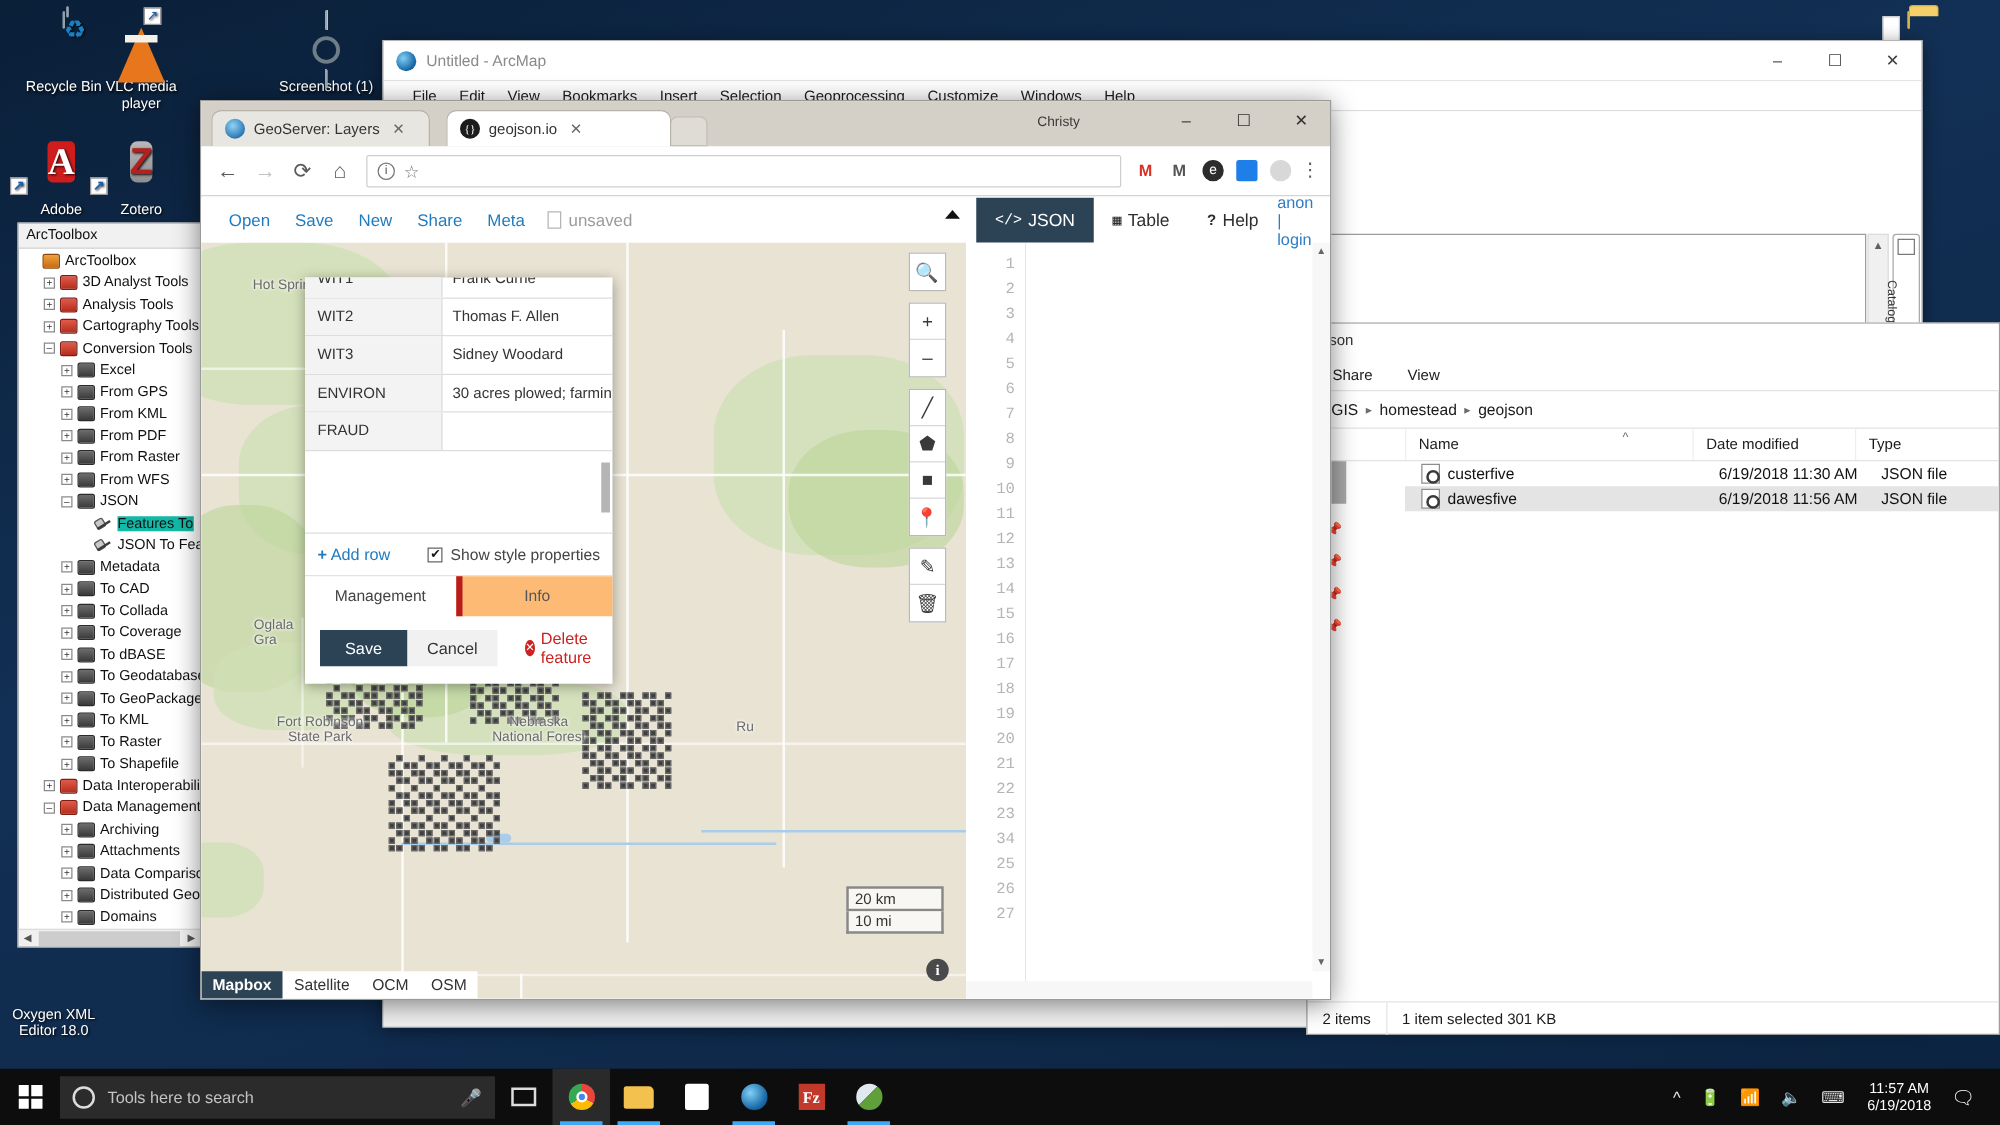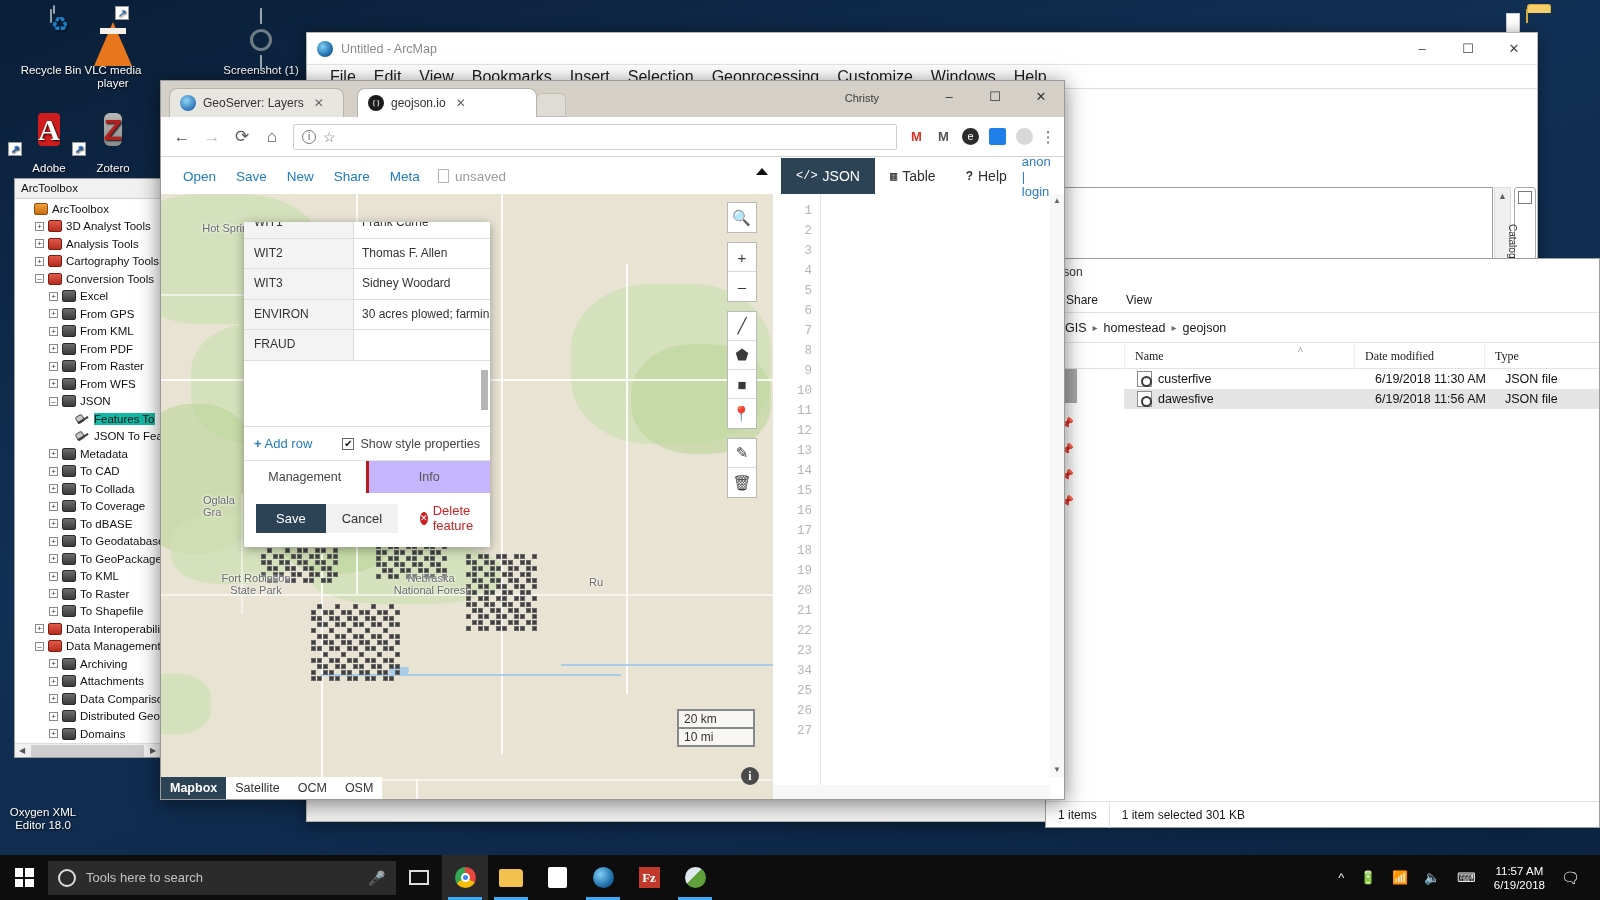--- a/index.html
+++ b/index.html
@@ -42,21 +42,21 @@
     background:#f0f0f0; border:1px solid #b5b5b5;
     box-shadow:0 2px 14px rgba(0,0,0,.45);
   }
   #arcmap .titlebar { height:32px; background:#fff; border-bottom:1px solid #e4e4e4; display:flex; align-items:center; }
   #arcmap .titlebar .tb-icon{width:16px;height:16px;margin:0 8px 0 10px;border-radius:50%;
     background:radial-gradient(circle at 35% 35%,#7fd0f5,#1b6aa8 65%,#0d4472);}
   #arcmap .titlebar .tb-text{color:#8a8a8a;font-size:12.5px;}
   #arcmap .winbtns{margin-left:auto;display:flex;}
   #arcmap .winbtns span{width:46px;height:32px;line-height:32px;text-align:center;color:#444;font-size:13px;}
   #arcmap .menubar{height:24px;background:#fff;display:flex;align-items:center;padding-left:14px;gap:0;border-bottom:1px solid #dcdcdc;}
-  #arcmap .menubar span{padding:0 9px;font-size:16px;color:#1c1c1c;line-height:24px;}
+  #arcmap .menubar span{padding:0 9px;font-size:12px;color:#1c1c1c;line-height:24px;}
   #arcmap .body{position:absolute;top:56px;left:0;right:0;bottom:0;background:#fff;}
   #arc-canvas{position:absolute;left:1px;top:98px;right:44px;bottom:60px;background:#fff;border:1px solid #9d9d9d;overflow:hidden;}
   .parcel{position:absolute;background:#d4f1f4;border:1px solid #6f7e83;}
   #arc-vscroll{position:absolute;right:26px;top:98px;bottom:60px;width:17px;background:#f0f0f0;border:1px solid #dcdcdc;}
   #arc-vscroll .up{height:17px;text-align:center;font-size:9px;line-height:17px;color:#606060;}
   .side-tabs{position:absolute;right:1px;top:98px;width:22px;}
   .side-tab{width:22px;background:#fff;border:1px solid #a9a9a9;border-radius:3px;margin-bottom:6px;
     writing-mode:vertical-rl;text-orientation:mixed;font-size:10px;color:#333;padding:3px 3px 6px 3px;text-align:center;}
   .side-tab .ico{display:block;width:14px;height:13px;margin:0 auto 4px;background:#fff;border:1px solid #7a7a7a;}
   #arc-status{position:absolute;left:0;right:0;bottom:0;height:24px;background:#f0f0f0;border-top:1px solid #dcdcdc;}
@@ -80,21 +80,21 @@
   #tb-hscroll .r{float:right;}
   #tb-hscroll .thumb{height:12px;margin:1px 16px;background:#cdcdcd;}
 
   
   #explorer{position:absolute;left:1045px;top:258px;width:555px;height:570px;background:#fff;border:1px solid #9d9d9d;}
   #ex-title{height:28px;background:#fff;font-size:12px;color:#333;padding:6px 0 0 8px;}
   #ex-ribbon{height:26px;background:#fff;border-bottom:1px solid #e3e3e3;display:flex;align-items:center;padding-left:6px;}
   #ex-ribbon span{font-size:12px;color:#1a1a1a;padding:0 14px;}
   #ex-crumb{height:30px;border-bottom:1px solid #e3e3e3;display:flex;align-items:center;padding-left:8px;font-size:12.5px;color:#1a1a1a;gap:6px;}
   #ex-crumb .sep{color:#6b6b6b;font-size:10px;}
-  #ex-cols{height:26px;border-bottom:1px solid #e3e3e3;display:flex;align-items:flex-start;font-size:12px;color:#1a1a1a;position:relative;font-family:Liberation Serif, serif;}
+  #ex-cols{height:26px;border-bottom:1px solid #e3e3e3;display:flex;align-items:flex-end;font-size:12px;color:#1a1a1a;position:relative;}
   #ex-cols .c{padding-left:10px;border-left:1px solid #eee;height:26px;line-height:26px;}
   #ex-cols .c:first-child{border-left:none;}
   .ex-row{display:flex;align-items:center;height:20px;font-size:12.5px;color:#111;}
   .ex-row.sel{background:#e4e4e4;}
   .jsonico{width:15px;height:16px;border:1px solid #8d8d8d;background:#fff;margin:0 6px 0 13px;position:relative;flex:none;}
   .jsonico:after{content:"";position:absolute;left:3px;top:4px;width:7px;height:7px;border:2px solid #3a3a3a;border-radius:50%;}
   #ex-left{position:absolute;left:0;top:110px;bottom:26px;width:78px;}
   #ex-leftbar{position:absolute;left:16px;top:0;width:15px;height:34px;background:#a9a9a9;}
   .pin{position:absolute;left:14px;width:12px;height:12px;color:#555;font-size:11px;}
   #ex-status{position:absolute;left:0;right:0;bottom:0;height:26px;border-top:1px solid #e3e3e3;display:flex;align-items:center;font-size:12px;color:#1a1a1a;}
@@ -105,21 +105,21 @@
   #chrome{position:absolute;left:160px;top:80px;width:905px;height:720px;background:#fff;
     border:1px solid #9a9a9a; box-shadow:0 3px 20px rgba(0,0,0,.5);}
   #ch-tabstrip{height:36px;background:#d4d0c8;position:relative;}
   .ch-tab{position:absolute;top:7px;height:29px;background:#e8e6e1;border:1px solid #b7b3ab;border-bottom:none;
     border-radius:8px 8px 0 0;display:flex;align-items:center;padding:0 6px 0 10px;font-size:12px;color:#333;
     transform:skewX(0deg);}
   .ch-tab.active{background:#fff;border-color:#b7b3ab;z-index:3;}
   .ch-tab .favicon{width:16px;height:16px;border-radius:50%;margin-right:7px;flex:none;}
   .ch-tab .x{margin-left:10px;color:#666;font-size:12px;}
   #ch-newtab{position:absolute;left:375px;top:12px;width:30px;height:24px;background:#dfdcd6;border:1px solid #c3bfb7;border-radius:6px 6px 0 0;}
-  #ch-user{position:absolute;right:185px;top:11px;font-size:11px;color:#3a3a3a;}
+  #ch-user{position:absolute;right:200px;top:11px;font-size:11px;color:#3a3a3a;}
   #ch-winbtns{position:absolute;right:0;top:0;display:flex;}
   #ch-winbtns span{width:46px;height:31px;line-height:31px;text-align:center;color:#333;font-size:13px;}
   #ch-toolbar{height:40px;background:#fff;display:flex;align-items:center;padding:0 6px;border-bottom:1px solid #d4d4d4;}
   .navbtn{width:30px;height:30px;line-height:30px;text-align:center;font-size:17px;color:#5a5a5a;}
   .navbtn.dim{color:#c3c3c3;}
   #omnibox{flex:1;height:26px;border:1px solid #cfcfcf;border-radius:2px;display:flex;align-items:center;padding:0 8px;margin:0 6px;background:#fff;}
   #omnibox .info{width:14px;height:14px;border:1px solid #777;border-radius:50%;font-size:10px;text-align:center;line-height:12px;color:#555;margin-right:7px;flex:none;}
   #omnibox .url{font-size:13px;color:#222;flex:1;}
   #omnibox .star{color:#777;font-size:14px;}
   .exticon{width:17px;height:17px;margin:0 5px;border-radius:2px;}
@@ -168,21 +168,21 @@
   .prow .k{width:110px;border-right:1px solid #ddd;padding:7px 0 0 10px;font-size:12px;color:#333;background:#f3f3f3;}
   .prow .v{flex:1;padding:7px 0 0 8px;font-size:12px;color:#333;white-space:nowrap;overflow:hidden;}
   #ptbl-scroll{position:absolute;right:2px;top:148px;width:7px;height:40px;background:#b5b5b5;}
   #props-addrow{display:flex;align-items:center;padding:9px 10px;font-size:13px;}
   #props-addrow .add{color:#1f7bbf;}
   #props-addrow .plus{color:#1f7bbf;font-weight:bold;margin-right:3px;}
   #props-addrow .stylebox{margin-left:auto;display:flex;align-items:center;font-size:12.5px;color:#444;}
   #props-addrow .cb{width:12px;height:12px;border:1px solid #666;background:#fff;margin-right:6px;font-size:10px;line-height:10px;text-align:center;color:#111;}
   #props-tabs{display:flex;border-top:1px solid #e2e2e2;}
   #props-tabs .t{flex:1;text-align:center;padding:9px 0;font-size:12.5px;color:#444;}
-  #props-tabs .t.inactive{background:#c4b5fd;border-left:3px solid #b91c1c;color:#555;}
+  #props-tabs .t.inactive{background:#fdba74;border-left:5px solid #b91c1c;color:#555;}
   #props-actions{display:flex;align-items:center;padding:10px 12px 14px;}
   #props-actions .save{background:#2c4356;color:#fff;padding:7px 20px;font-size:13px;}
   #props-actions .cancel{background:#f1f1f1;color:#333;padding:7px 16px;font-size:13px;}
   #props-actions .del{margin-left:22px;color:#cc2222;font-size:13px;display:flex;align-items:center;}
   #props-actions .del .x{width:13px;height:13px;border-radius:50%;background:#cc2222;color:#fff;font-size:9px;line-height:13px;text-align:center;margin-right:5px;}
 
   
   #gj-editor{position:absolute;top:36px;left:612px;right:0;bottom:0;background:#fff;display:flex;}
   #gutter{width:48px;background:#fff;border-right:1px solid #e6e6e6;padding-top:7px;text-align:right;}
   #gutter div{font-family:"Liberation Mono",monospace;font-size:12.5px;color:#b5b5b5;height:20px;line-height:20px;padding-right:8px;}
@@ -519,21 +519,21 @@
         <span>JSON file</span>
       </div>
       <div class="ex-row sel">
         <span class="jsonico"></span>
         <span style="width: 217px;">dawesfive</span>
         <span style="width: 130px;">6/19/2018 11:56 AM</span>
         <span>JSON file</span>
       </div>
     </div>
   <div id="ex-status">
-    <span class="seg">1 items</span>
+    <span class="seg">2 items</span>
     <span class="seg">1 item selected  301 KB</span>
   </div>
 </div>
 
 <div id="chrome">
   <div id="ch-tabstrip">
     <div class="ch-tab" style="left:8px;width:175px;">
       <span class="favicon" style="background:radial-gradient(circle at 40% 35%,#8fd4f5,#2e77b5 70%)"></span>
       <span>GeoServer: Layers</span>
       <span class="x">✕</span>

